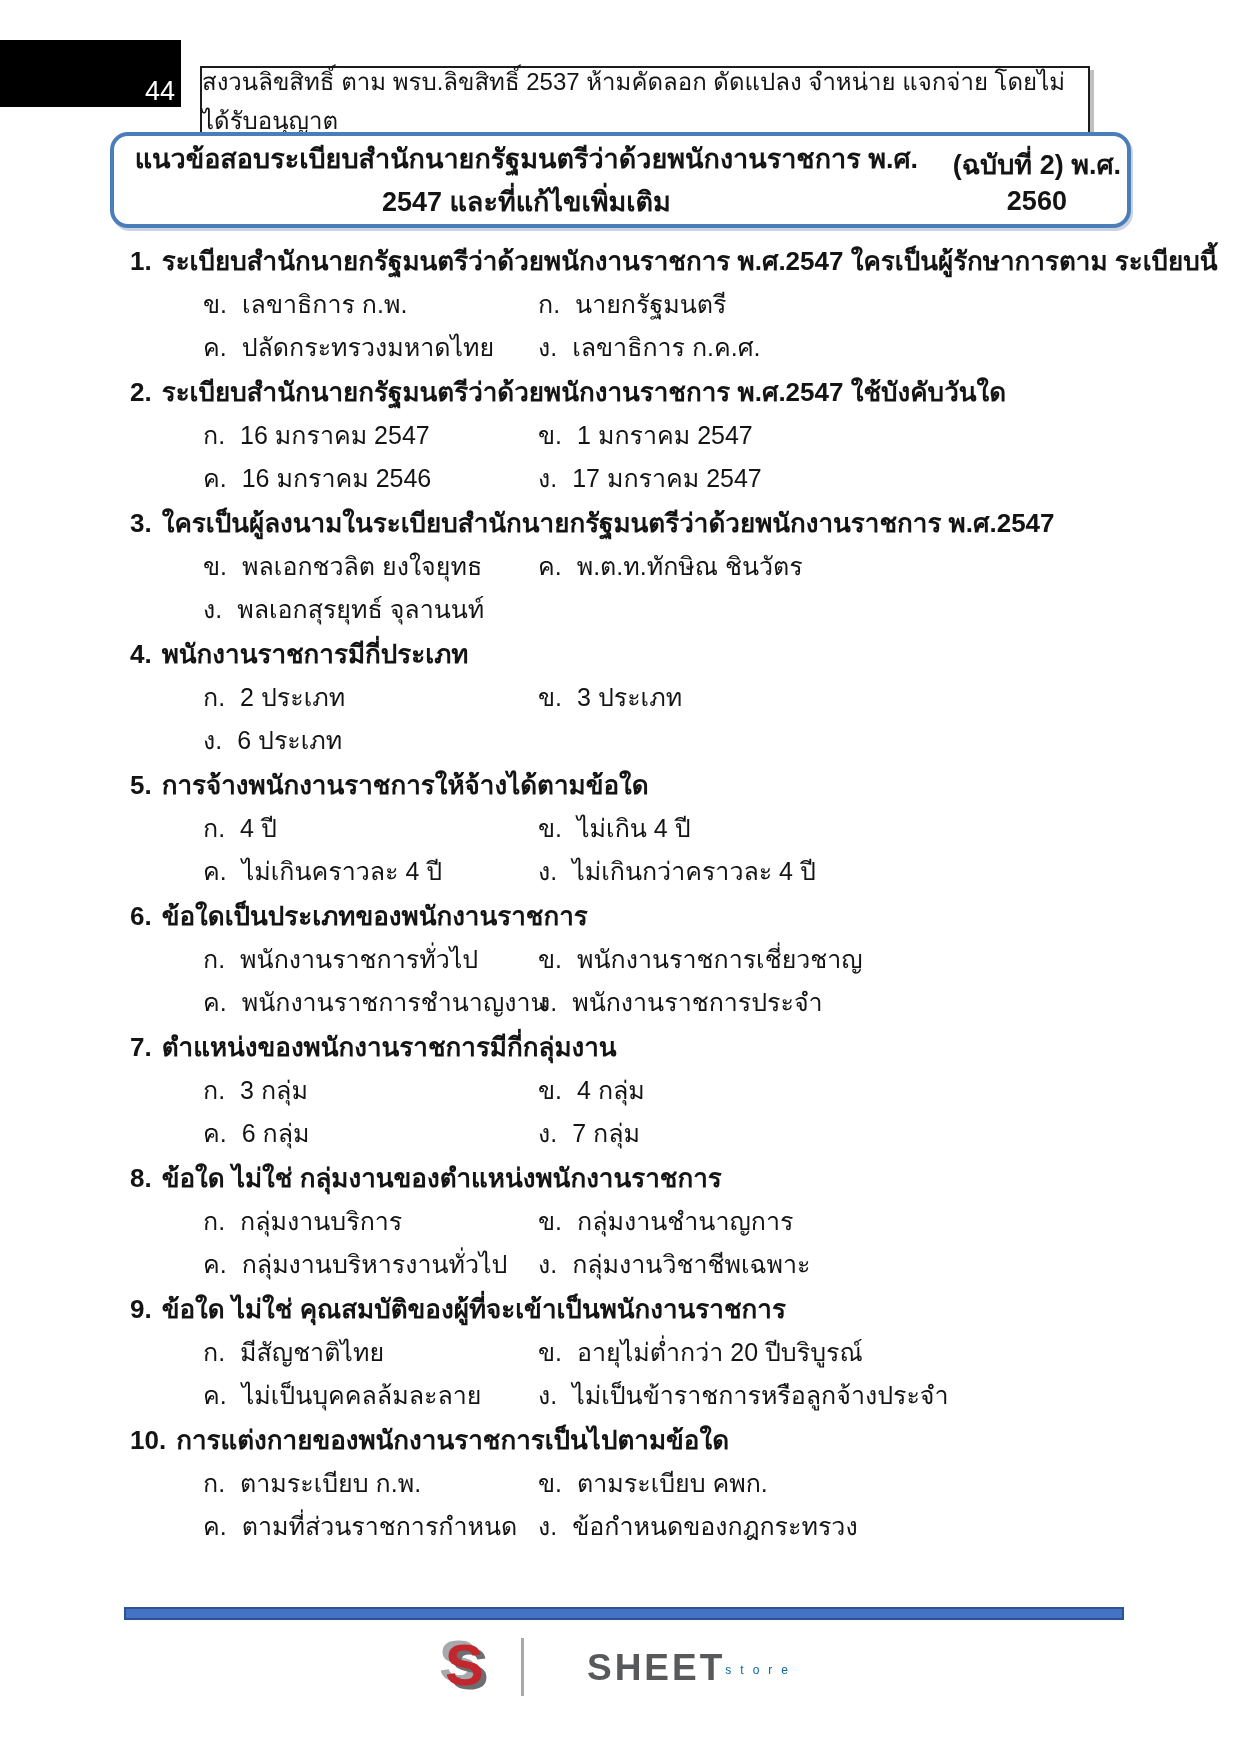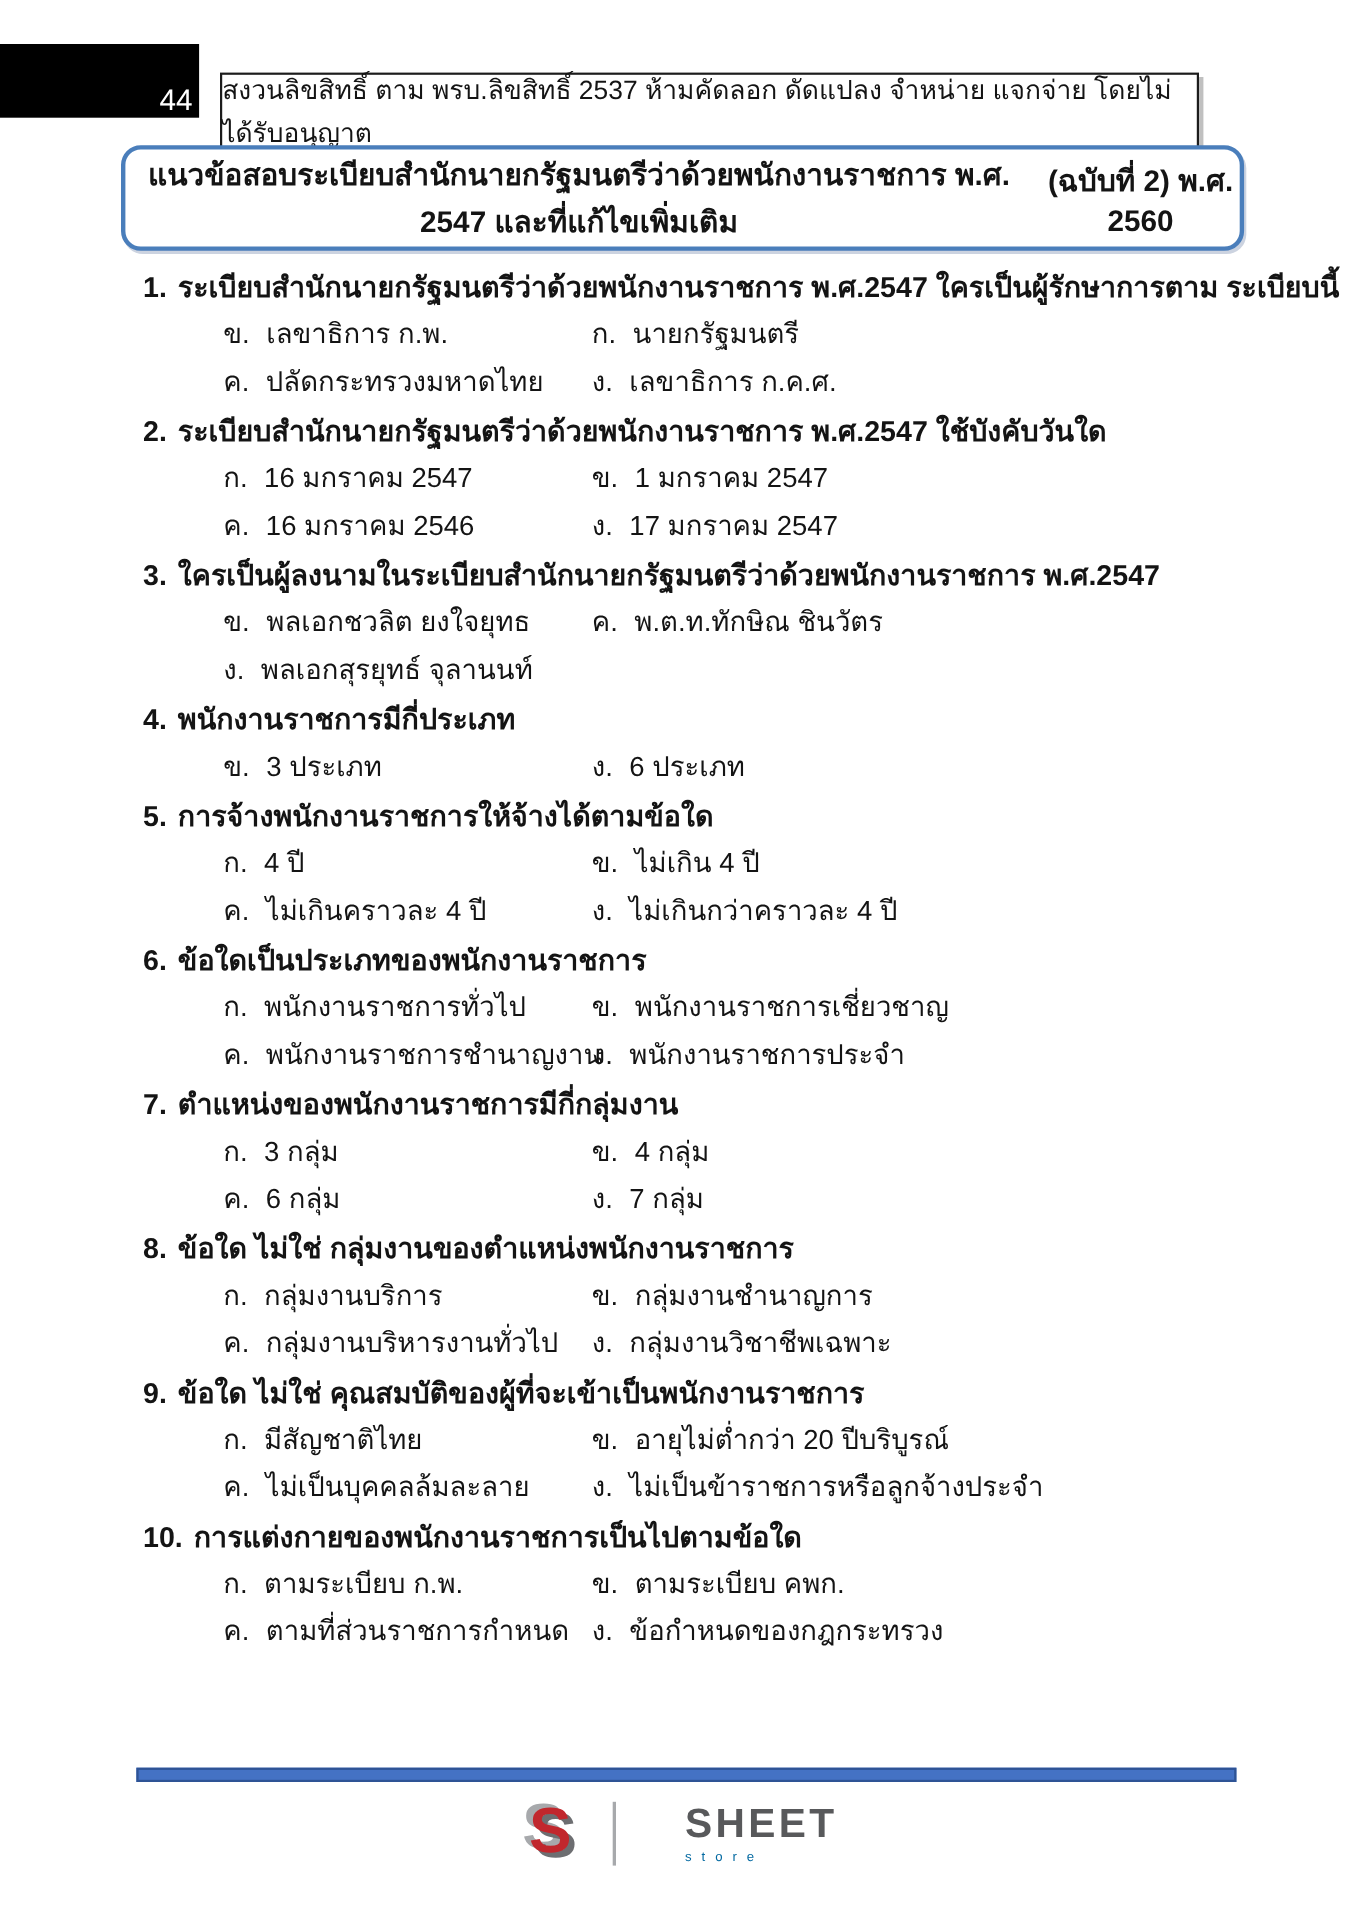--- a/index.html
+++ b/index.html
@@ -79,21 +79,21 @@
   }
   .logo-s .s-mid {
     position: absolute; left: 6px; top: 5px;
     font-size: 58px; font-weight: bold; color: #6d6e71; line-height: 1.05;
   }
   .logo-s .s-front {
     position: absolute; left: 1px; top: 1px;
     font-size: 58px; font-weight: bold; color: #c1272d; line-height: 1.05;
   }
   .logo-divider { width: 3px; height: 58px; background: #a7a9ac; }
-  .logo-text-block { display: flex; flex-direction: column; align-items: flex-start; margin-left: 48px; }
+  .logo-text-block { display: flex; flex-direction: row; align-items: center; margin-left: 48px; }
   .logo-sheet {
     font-size: 37px; font-weight: bold; color: #58595b;
     letter-spacing: 3px; line-height: 1;
   }
   .logo-store {
     font-size: 12px; color: #0369a1; letter-spacing: 9px; margin-top: 5px;
   }
 </style>
 </head>
 <body>
@@ -167,20 +167,23 @@
         <span class="c-label">ง.</span><span class="c-text">พลเอกสุรยุทธ์ จุลานนท์</span>
       </div>
     </div>
   </div>
 
   <div class="question">
     <div class="q-head">
       <span class="q-num">4.</span><span class="q-text">พนักงานราชการมีกี่ประเภท</span>
     </div>
     <div class="choices">
+      <div class="choice">
+        <span class="c-label">ก.</span><span class="c-text">2 ประเภท</span>
+      </div>
       <div class="choice">
         <span class="c-label">ข.</span><span class="c-text">3 ประเภท</span>
       </div>
       <div class="choice">
         <span class="c-label">ง.</span><span class="c-text">6 ประเภท</span>
       </div>
     </div>
   </div>
 
   <div class="question">

